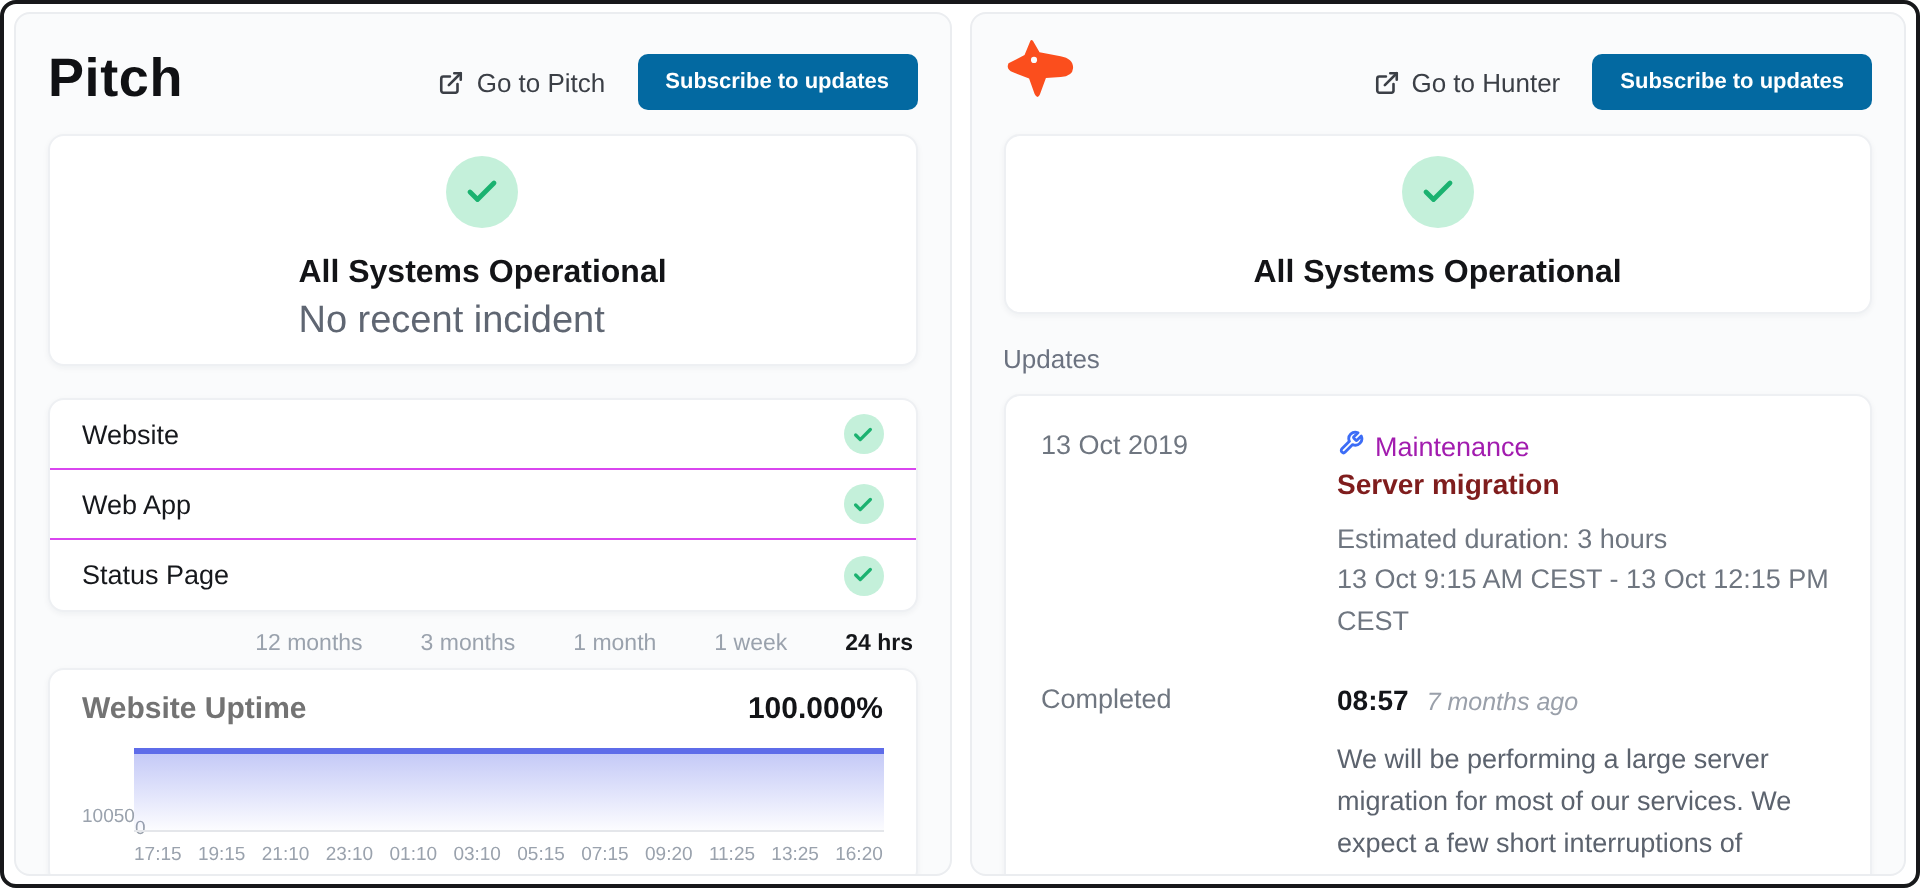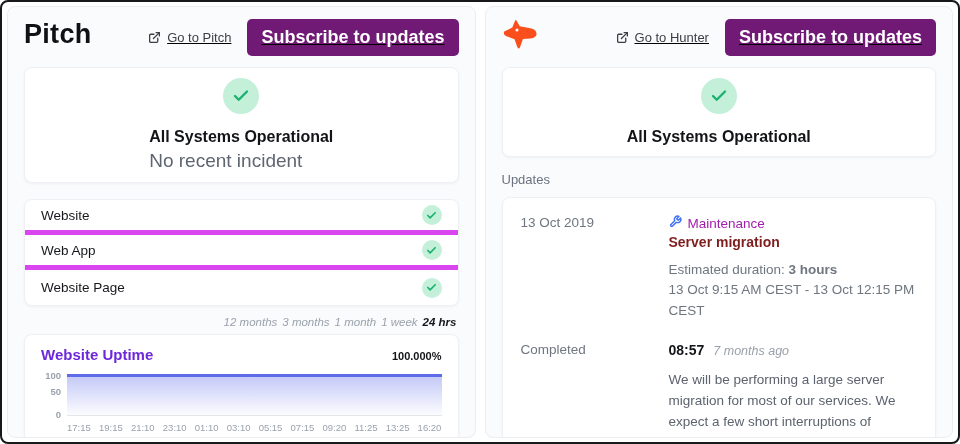--- a/index.html
+++ b/index.html
@@ -15,79 +15,79 @@
   .panels { display: flex; gap: 9px; height: 100%; }
   .panel {
     flex: 1;
     background: #fafbfc;
     border: 1px solid #ebedf0;
     border-radius: 8px;
     padding: 12px 16px;
     overflow: hidden;
   }
   
-  .panel-header { display: flex; justify-content: space-between; align-items: flex-start; height: 36px; }
+  .panel-header { display: flex; justify-content: space-between; align-items: flex-end; height: 36px; }
   .brand-logo-text { font-size: 27px; font-weight: 800; color: #101114; letter-spacing: .3px; }
-  .header-right { display: flex; align-items: center; gap: 16px; text-decoration: underline; }
+  .header-right { display: flex; align-items: center; gap: 16px; }
   .go-link { display: flex; align-items: center; gap: 6px; font-size: 13px; color: #3b3f46; cursor: pointer; text-decoration: none; }
   .go-link svg { display: block; }
   .subscribe-btn {
-    background: #701a75; color: #fff; border: none; border-radius: 5px;
-    font-size: 18px; font-weight: 700; padding: 8px 14px; cursor: pointer;
+    background: #0369a1; color: #fff; border: none; border-radius: 5px;
+    font-size: 11px; font-weight: 700; padding: 8px 14px; cursor: pointer;
     font-family: inherit;
   }
   
   .card {
     background: #fff; border: 1px solid #eef0f3; border-radius: 8px;
     box-shadow: 0 1px 3px rgba(25,35,50,.05);
   }
   .status-card { margin-top: 12px; padding: 10px 16px; display: flex; align-items: center; gap: 14px; min-height: 56px; flex-direction: column; }
   .check-circle { border-radius: 50%; background: #c4f0da; display: flex; align-items: center; justify-content: center; flex: none; }
   .check-big { width: 36px; height: 36px; }
   .check-small { width: 20px; height: 20px; }
   .status-title { font-size: 16px; font-weight: 700; color: #131417; }
   .status-sub { font-size: 19px; color: #5f6672; margin-top: 4px; }
   .status-sub .u { text-decoration: underline; cursor: pointer; }
   
   .services-card { margin-top: 16px; }
   .service-row {
     display: flex; justify-content: space-between; align-items: center;
-    height: 35px; padding: 0 16px; border-bottom: 5px solid #d946ef;
+    height: 35px; padding: 0 16px; border-bottom: 1px solid #d946ef;
     font-size: 13.5px; color: #16181c; font-weight: 500;
   }
   .service-row:last-child { border-bottom: none; }
   
-  .range-tabs { margin-top: 10px; display: flex; justify-content: flex-end; gap: 5px; font-size: 11.5px; color: #9aa2ad; padding-right: 2px; font-style: italic; }
+  .range-tabs { margin-top: 10px; display: flex; justify-content: flex-end; gap: 29px; font-size: 11.5px; color: #9aa2ad; padding-right: 2px; }
   .range-tabs .tab { cursor: pointer; }
   .range-tabs .tab.active { color: #15171a; font-weight: 700; }
   
   .chart-card { margin-top: 6px; padding: 11px 16px 9px; }
   .chart-head { display: flex; justify-content: space-between; align-items: baseline; }
-  .chart-title { font-size: 15px; font-weight: 700; color: #6d28d9; }
-  .chart-value { font-size: 11px; font-weight: 700; color: #131417; }
+  .chart-title { font-size: 15px; font-weight: 700; color: #737373; }
+  .chart-value { font-size: 15px; font-weight: 700; color: #131417; }
   .chart-body { display: flex; margin-top: 11px; }
-  .y-axis { width: 26px; height: 42px; display: flex; flex-direction: column; justify-content: space-between; align-items: flex-end; padding-right: 6px; font-size: 9.5px; color: #9aa2ad; font-weight: bold; }
+  .y-axis { width: 26px; height: 42px; display: flex; flex-direction: row; justify-content: space-between; align-items: flex-end; padding-right: 6px; font-size: 9.5px; color: #9aa2ad; }
   .y-axis span { line-height: 1; transform: translateY(-3px); }
   .y-axis span:last-child { transform: translateY(3px); }
   .plot { flex: 1; position: relative; height: 42px; border-bottom: 1px solid #e4e6ea; }
   .area {
     position: absolute; inset: 0;
     border-top: 3px solid #5e6ce9;
     background: linear-gradient(180deg, rgba(94,108,233,.36) 0%, rgba(94,108,233,.02) 100%);
   }
   .x-axis { display: flex; justify-content: space-between; margin-top: 6px; margin-left: 26px; font-size: 9.5px; color: #9aa2ad; }
   
   .updates-label { margin-top: 15px; font-size: 13px; color: #6b7280; }
   .update-card { margin-top: 10px; padding: 17px 18px 20px; }
   .update-grid { display: grid; grid-template-columns: 148px 1fr; row-gap: 21px; }
   .muted { color: #6f7680; font-size: 13.5px; }
   .badge-line { display: flex; align-items: center; gap: 6px; font-size: 13.5px; color: #a21caf; }
   .update-title { font-size: 14px; font-weight: 700; color: #7f1d1d; margin-top: 3px; }
   .detail-lines { margin-top: 10px; font-size: 13.5px; color: #6f7680; line-height: 1.5; }
-  .detail-lines b { font-weight: 700; }
+  .detail-lines b { font-weight: 400; }
   .time-row { display: flex; align-items: baseline; gap: 9px; }
   .time-val { font-size: 14px; font-weight: 700; color: #131519; }
   .time-ago { font-size: 12.5px; color: #9aa0aa; font-style: italic; }
   .message { margin-top: 12px; font-size: 13.5px; color: #5c636e; line-height: 1.55; white-space: pre-line; max-width: 370px; }
 </style>
 </head>
 <body>
 
 <div class="panels">
 
@@ -132,21 +132,21 @@
       </div>
       <div class="service-row">
         <span>Web App</span>
         <span class="check-circle check-small">
           <svg width="11" height="11" viewBox="0 0 24 24" fill="none" stroke="#1bb270" stroke-width="3.6" stroke-linecap="round" stroke-linejoin="round">
               <polyline points="20 6 9 17 4 12"></polyline>
             </svg>
         </span>
       </div>
       <div class="service-row">
-        <span>Website Page</span>
+        <span>Status Page</span>
         <span class="check-circle check-small">
           <svg width="11" height="11" viewBox="0 0 24 24" fill="none" stroke="#1bb270" stroke-width="3.6" stroke-linecap="round" stroke-linejoin="round">
               <polyline points="20 6 9 17 4 12"></polyline>
             </svg>
         </span>
       </div>
     </div>
 
     <div class="range-tabs">
       <span class="tab">12 months</span>

